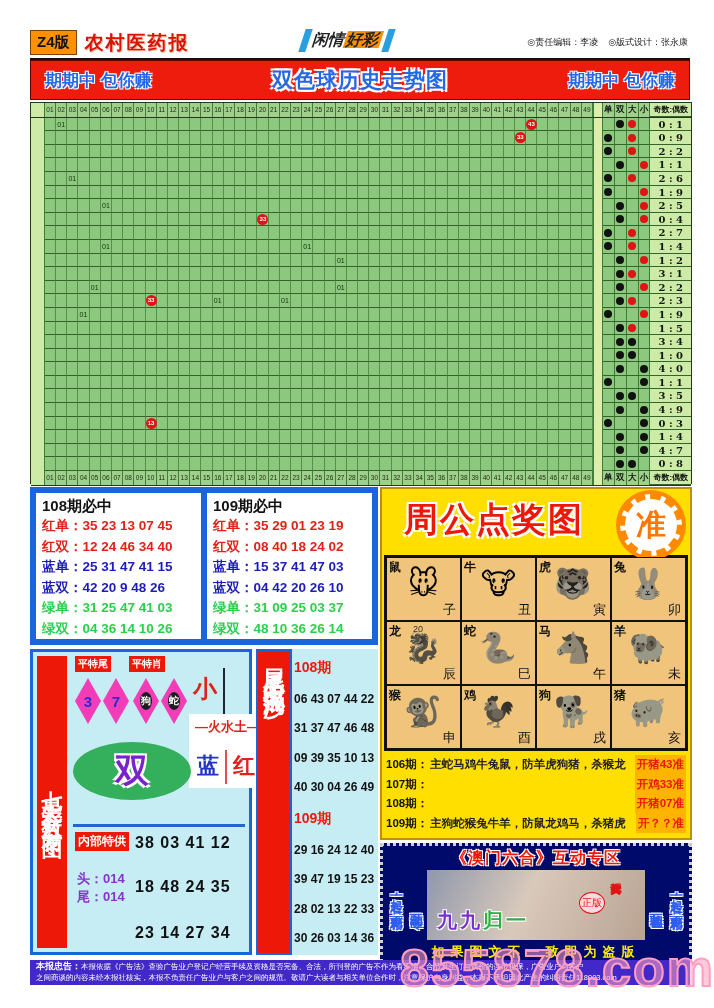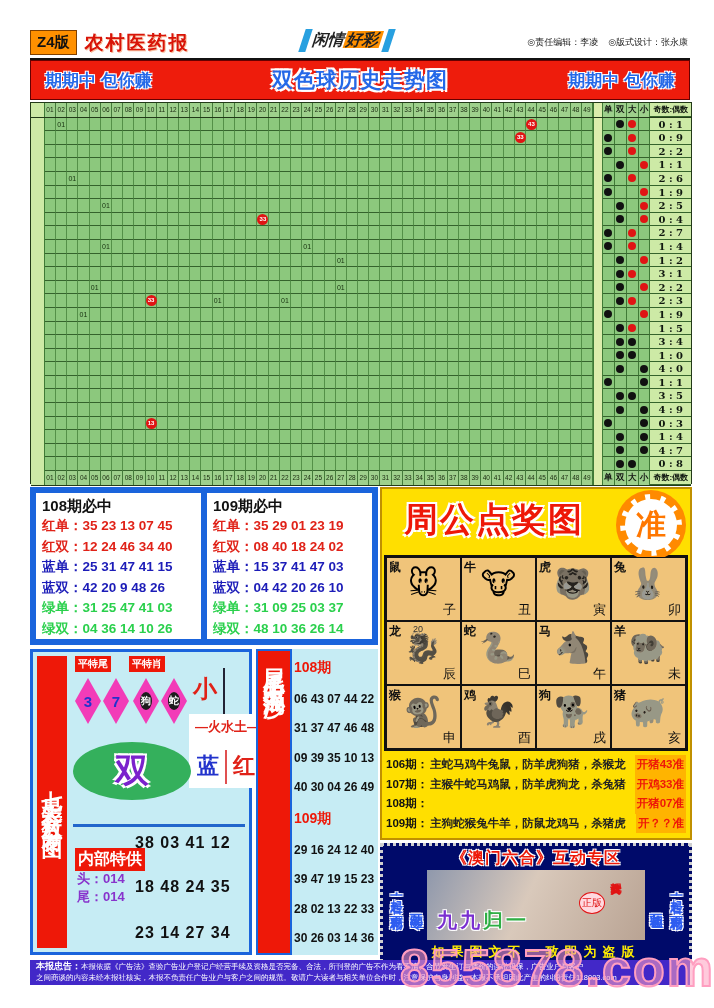--- a/index.html
+++ b/index.html
@@ -2058,21 +2058,20 @@
           </div>
         </div>
       <div id="predictions" class="predictions">
           <div class="pred-row">
             <span class="pred-issue">106期：</span>
             <span>主蛇马鸡牛兔鼠，防羊虎狗猪，杀猴龙</span>
             <span class="pred-result">开猪43准</span>
           </div>
           <div class="pred-row">
             <span class="pred-issue">107期：</span>
-            <span>主猴牛蛇马鸡鼠，防羊虎狗龙，杀兔猪</span>
             <span class="pred-result">开鸡33准</span>
           </div>
           <div class="pred-row">
             <span class="pred-issue">108期：</span>
             <span class="pred-result">开猪07准</span>
           </div>
           <div class="pred-row">
             <span class="pred-issue">109期：</span>
             <span>主狗蛇猴兔牛羊，防鼠龙鸡马，杀猪虎</span>
             <span class="pred-result">开？？准</span>
@@ -2118,21 +2117,21 @@
         </span>
       <span class="sd-pair" style="left:122px;top:16px;"><span>小</span><span class="divline"></span><span>双</span></span>
       <div class="elem-box" style="left:118px;top:62px;width:62px;">
         <div class="elem-top">—火水土—</div>
         <div class="elem-pair"><span class="bl">蓝</span><span class="divline"></span><span class="rd">红</span></div>
       </div>
       <div class="oval" style="left:2px;top:90px;">
           <span>双</span>
         </div>
       <div class="hr-blue"></div>
-      <span class="tag" style="left:4px;top:196px;font-size:16px;font-family:Liberation Mono, monospace;">内部特供</span>
+      <span class="tag" style="left:4px;top:180px;font-size:12px;font-family:Liberation Mono, monospace;">内部特供</span>
       <span class="nums-black" style="left:64px;top:182px;">38 03 41 12</span>
       <span class="purple" style="left:6px;top:218px;">头：014</span>
       <span class="purple" style="left:6px;top:236px;">尾：014</span>
       <span class="nums-black" style="left:64px;top:226px;">18 48 24 35</span>
       <span class="nums-black" style="left:64px;top:272px;">23 14 27 34</span>
     </div>
   </div>
 
   <div class="tailcol">
     <div class="tail-strip">

